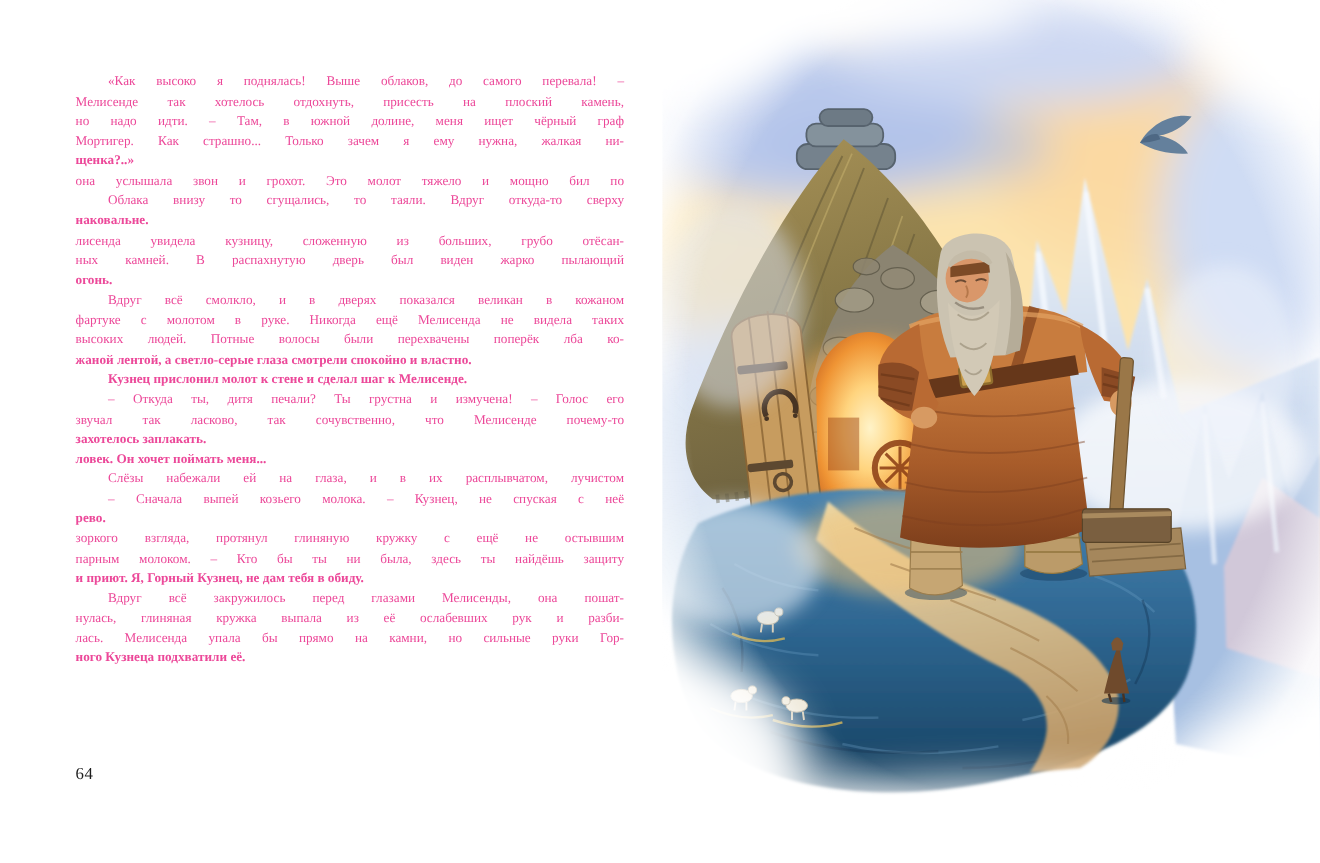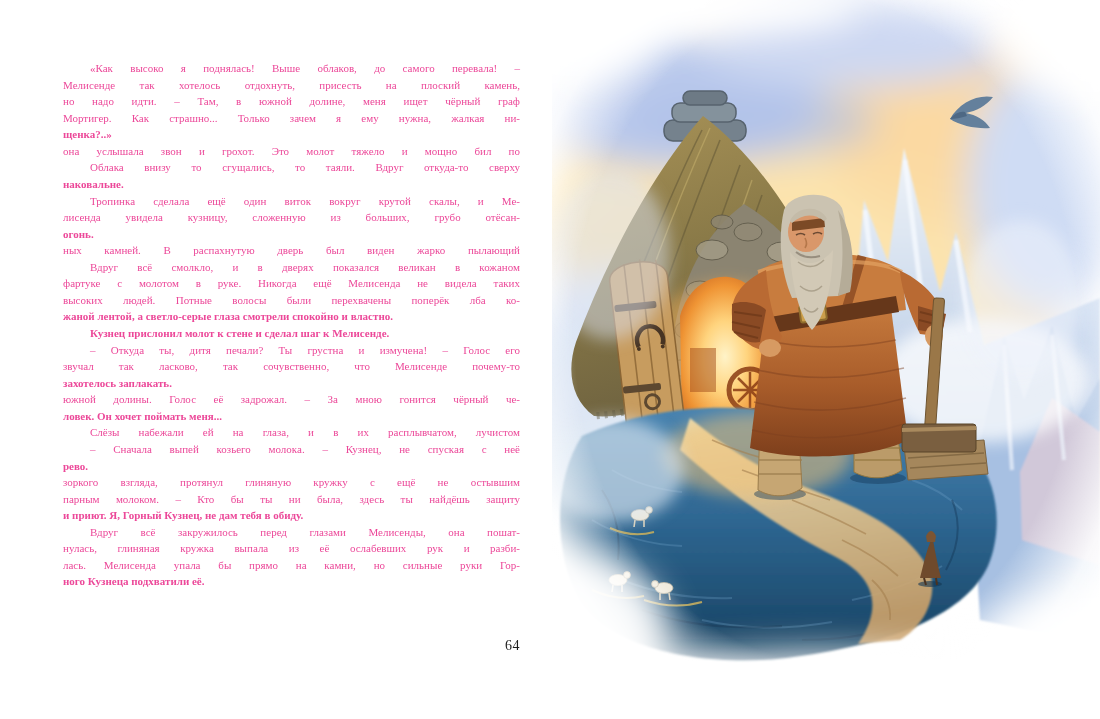--- a/index.html
+++ b/index.html
@@ -3,52 +3,50 @@
 <meta charset="utf-8">
 <style>
   html,body{margin:0;padding:0;background:#ffffff;}
   .spread{position:relative;width:1100px;height:719px;background:#ffffff;overflow:hidden;
           font-family:"Liberation Serif", serif;}
   .text-column{position:absolute;left:63px;top:60px;width:457px;color:#ec4899;
                font-size:11px;line-height:16.56px;}
   .tline{text-align:justify;text-align-last:justify;}
   .tline.para-end{text-align-last:left;font-weight:bold;}
   .tline.para-start{text-indent:27px;}
-  .page-number{position:absolute;left:63px;top:638px;width:457px;text-align:right;
+  .page-number{position:absolute;left:63px;top:638px;width:457px;text-align:left;
                font-size:14px;color:#1d1d1d;letter-spacing:.5px;}
   .illustration-wrap{position:absolute;left:552px;top:0;width:548px;height:719px;}
   svg{display:block;}
 </style>
 </head>
 <body>
 
 <div class="spread">
 
   <div class="text-column">
       <div class="tline para-start">«Как высоко я поднялась! Выше облаков, до самого перевала! –</div>
       <div class="tline">Мелисенде так хотелось отдохнуть, присесть на плоский камень,</div>
       <div class="tline">но надо идти. – Там, в южной долине, меня ищет чёрный граф</div>
       <div class="tline">Мортигер. Как страшно... Только зачем я ему нужна, жалкая ни-</div>
       <div class="tline para-end">щенка?..»</div>
       <div class="tline">она услышала звон и грохот. Это молот тяжело и мощно бил по</div>
       <div class="tline para-start">Облака внизу то сгущались, то таяли. Вдруг откуда-то сверху</div>
       <div class="tline para-end">наковальне.</div>
-      <div class="tline para-start">Тропинка сделала ещё один виток вокруг крутой скалы, и Ме-</div>
       <div class="tline">лисенда увидела кузницу, сложенную из больших, грубо отёсан-</div>
+      <div class="tline">ных камней. В распахнутую дверь был виден жарко пылающий</div>
       <div class="tline para-end">огонь.</div>
-      <div class="tline">ных камней. В распахнутую дверь был виден жарко пылающий</div>
       <div class="tline para-start">Вдруг всё смолкло, и в дверях показался великан в кожаном</div>
       <div class="tline">фартуке с молотом в руке. Никогда ещё Мелисенда не видела таких</div>
       <div class="tline">высоких людей. Потные волосы были перехвачены поперёк лба ко-</div>
       <div class="tline para-end">жаной лентой, а светло-серые глаза смотрели спокойно и властно.</div>
       <div class="tline para-start para-end">Кузнец прислонил молот к стене и сделал шаг к Мелисенде.</div>
       <div class="tline para-start">– Откуда ты, дитя печали? Ты грустна и измучена! – Голос его</div>
       <div class="tline">звучал так ласково, так сочувственно, что Мелисенде почему-то</div>
       <div class="tline para-end">захотелось заплакать.</div>
-      <div class="tline">южной долины. Голос её задрожал. – За мною гонится чёрный че-</div>
       <div class="tline para-end">ловек. Он хочет поймать меня...</div>
       <div class="tline para-start">Слёзы набежали ей на глаза, и в их расплывчатом, лучистом</div>
       <div class="tline para-start">– Сначала выпей козьего молока. – Кузнец, не спуская с неё</div>
       <div class="tline para-end">рево.</div>
       <div class="tline">зоркого взгляда, протянул глиняную кружку с ещё не остывшим</div>
       <div class="tline">парным молоком. – Кто бы ты ни была, здесь ты найдёшь защиту</div>
       <div class="tline para-end">и приют. Я, Горный Кузнец, не дам тебя в обиду.</div>
       <div class="tline para-start">Вдруг всё закружилось перед глазами Мелисенды, она пошат-</div>
       <div class="tline">нулась, глиняная кружка выпала из её ослабевших рук и разби-</div>
       <div class="tline">лась. Мелисенда упала бы прямо на камни, но сильные руки Гор-</div>

